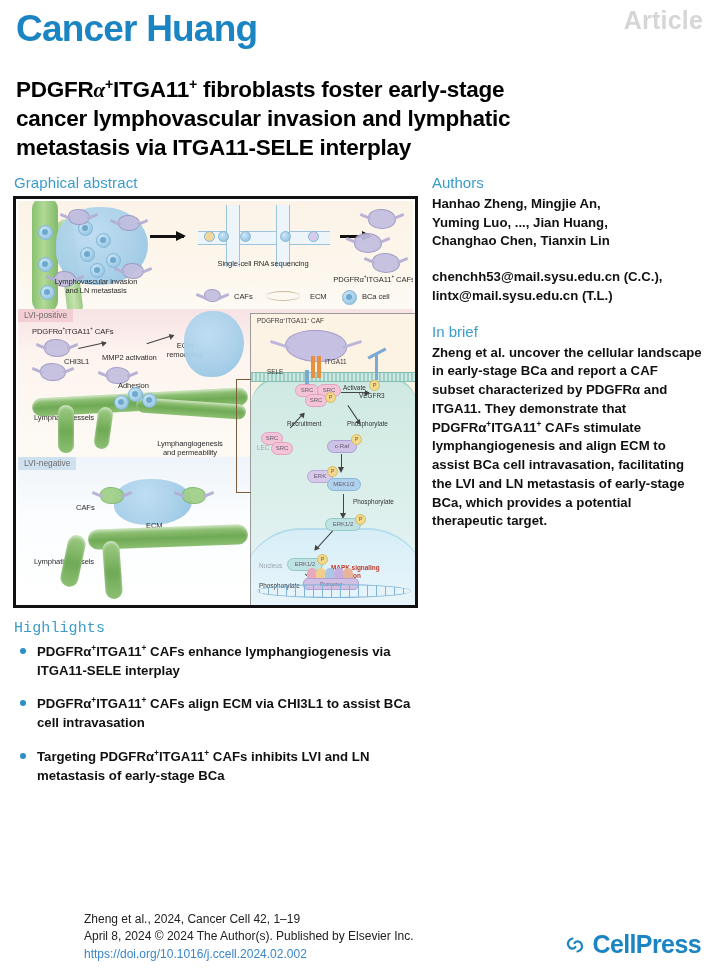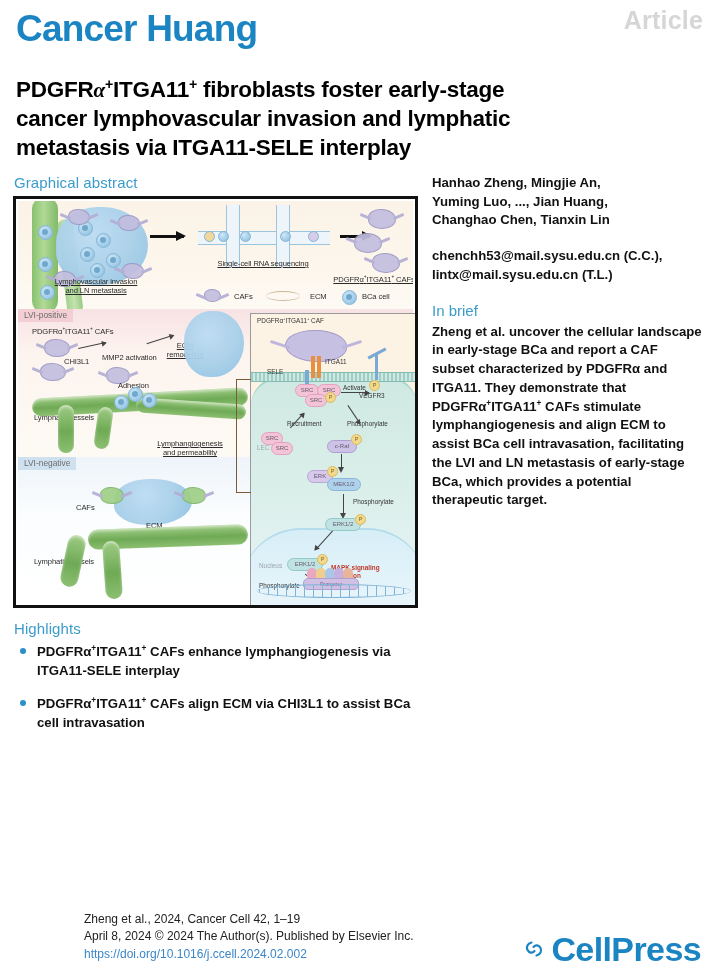--- a/index.html
+++ b/index.html
@@ -187,21 +187,21 @@
     border-right: 1.5px solid #9dc4dd;
   }
 
   .ga-label {
     position: absolute;
     font-size: 7.6px;
     color: #2b2b2b;
     line-height: 1.25;
     letter-spacing: -0.1px;
   }
-  .ga-label.center { text-align:center;text-decoration:underline; }
+  .ga-label.center { text-align:center; }
 
   
   .ga-legend {
     position:absolute;
     left: 0; right: 0;
     bottom: 2px;
     height: 20px;
   }
   .legend-ecm-line {
     position:absolute;
@@ -397,20 +397,21 @@
     font-weight: bold;
     margin: 0;
   }
   .block-gap { height: 17px; }
 
   
   #highlights-heading {
     position: absolute;
     top: 620px;
     left: 14px;
+    font-family: Liberation Mono, monospace;
   }
   .highlights {
     position: absolute;
     top: 642px;
     left: 16px;
     width: 410px;
     margin: 0;
     padding: 0;
     list-style: none;
   }
@@ -448,21 +449,21 @@
   }
   .cellpress {
     position:absolute;
     right: 18px;
     top: 932px;
     display:flex;
     align-items:center;
     gap: 5px;
   }
   .cp-text {
-    font-size: 34px;
+    font-size: 25px;
     font-weight: bold;
     color: #1b84c3;
     letter-spacing: -0.6px;
     line-height:1;
   }
 </style>
 </head>
 <body>
 
 <div class="page">
@@ -677,36 +678,38 @@
         </div>
         <div class="promoter">Promoter</div>
         <div class="dna"></div>
       </div>
 
       <div class="connector" style="left:218px;top:178px;width:14px;height:112px;"></div>
     </div>
   </div>
 
   <div class="right-col">
+    <h3>Authors</h3>
     <p class="body"><span>Hanhao Zheng, Mingjie An,</span><br><span>Yuming Luo, ..., Jian Huang,</span><br><span>Changhao Chen, Tianxin Lin</span></p>
 
     <div class="block-gap"></div>
 
     <p class="body"><span>chenchh53@mail.sysu.edu.cn (C.C.),</span><br><span>lintx@mail.sysu.edu.cn (T.L.)</span></p>
 
     <div class="block-gap"></div>
 
     <h3>In brief</h3>
     <p class="body"><span>Zheng et al. uncover the cellular landscape in early-stage BCa and report a CAF subset characterized by PDGFR</span><span>α</span><span> and ITGA11. They demonstrate that PDGFR</span><span>α</span><sup>+</sup><span>ITGA11</span><sup>+</sup><span> CAFs stimulate lymphangiogenesis and align ECM to assist BCa cell intravasation, facilitating the LVI and LN metastasis of early-stage BCa, which provides a potential therapeutic target.</span></p>
   </div>
 
   <div class="sec-heading" id="highlights-heading">Highlights</div>
   <ul class="highlights">
     <li><span>PDGFR</span><span>α</span><sup>+</sup><span>ITGA11</span><sup>+</sup><span> CAFs enhance lymphangiogenesis via ITGA11-SELE interplay</span></li>
     <li><span>PDGFR</span><span>α</span><sup>+</sup><span>ITGA11</span><sup>+</sup><span> CAFs align ECM via CHI3L1 to assist BCa cell intravasation</span></li>
+    <li><span>Targeting PDGFR</span><span>α</span><sup>+</sup><span>ITGA11</span><sup>+</sup><span> CAFs inhibits LVI and LN metastasis of early-stage BCa</span></li>
   </ul>
 
   <div class="footer">
     <div>Zheng et al., 2024, Cancer Cell 42, 1–19</div>
     <div>April 8, 2024 © 2024 The Author(s). Published by Elsevier Inc.</div>
     <div class="doi">https://doi.org/10.1016/j.ccell.2024.02.002</div>
   </div>
 
   <div class="cellpress">
     <svg width="24" height="24" viewBox="0 0 24 24">

